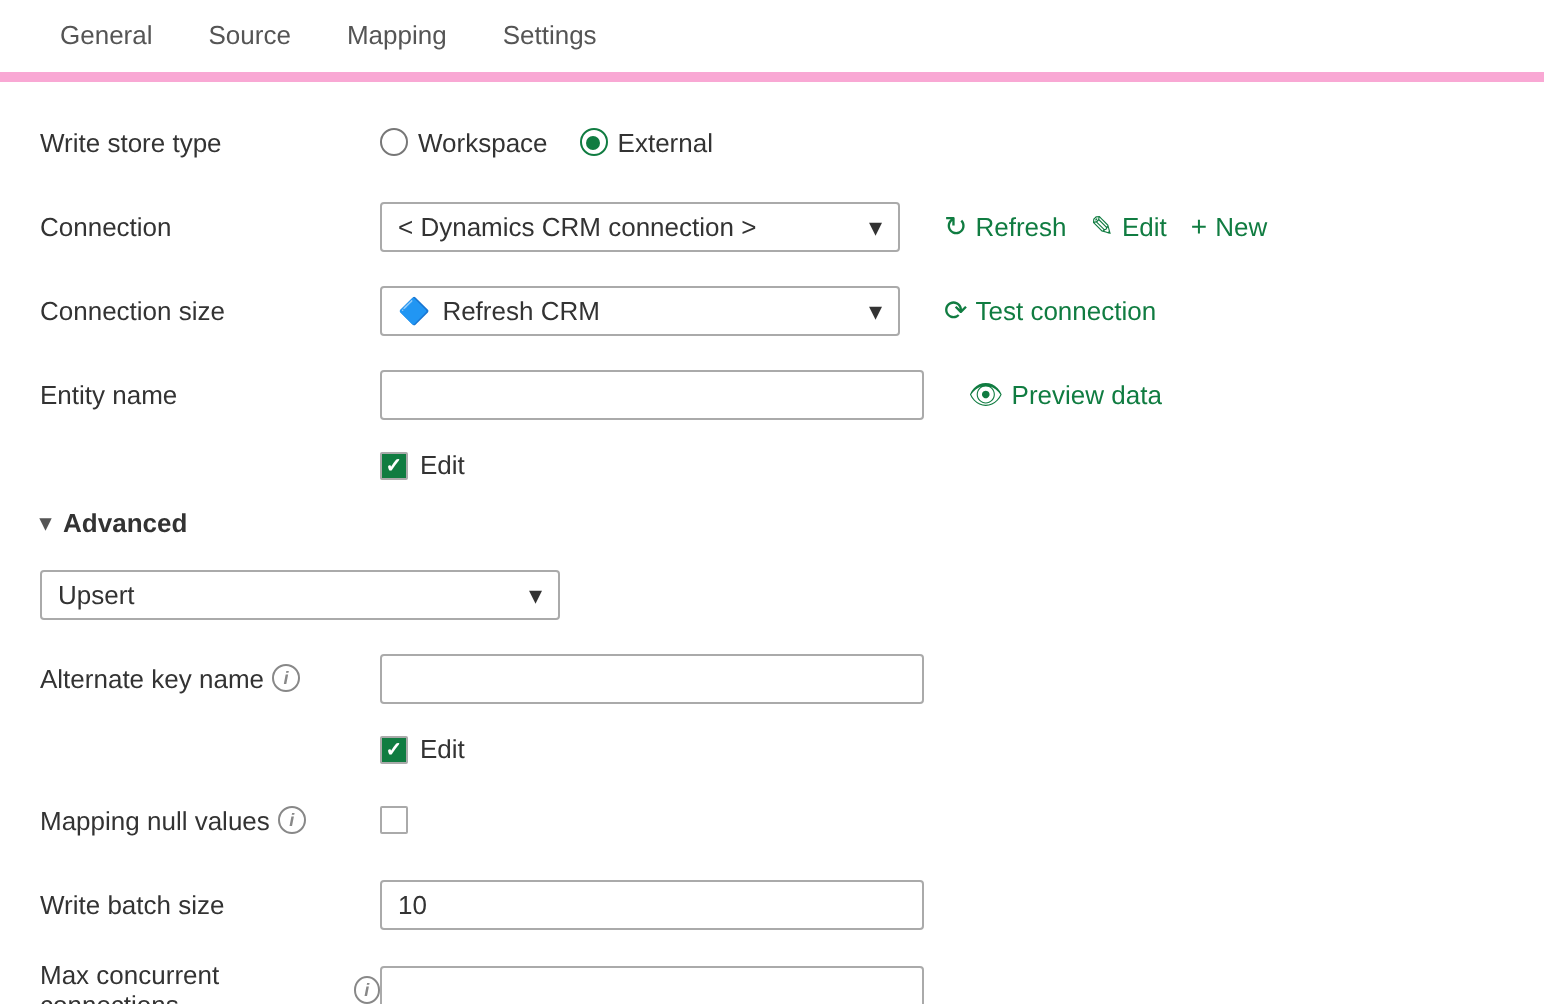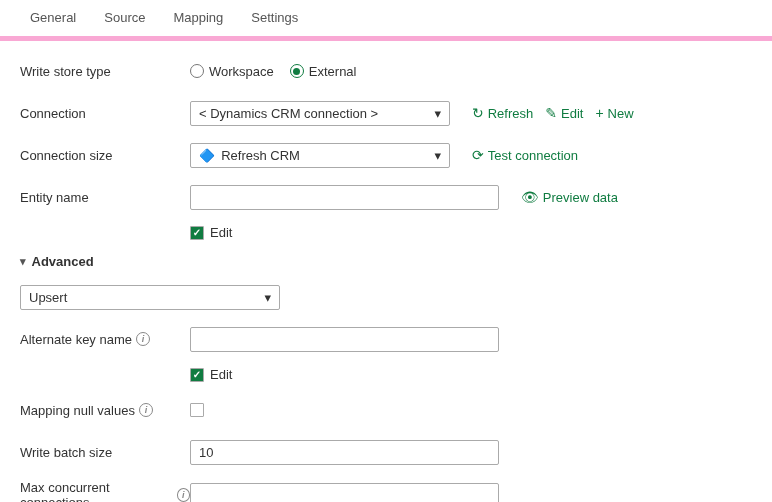--- a/index.html
+++ b/index.html
@@ -130,21 +130,21 @@
     }
     .action-btn .btn-icon {
       font-size: 14px;
     }
 
     
     .text-input {
       border: 1px solid #aaa;
       border-radius: 2px;
       padding: 4px 8px;
-      width: 309px;
+      width: 272px;
       font-size: 13px;
       color: #333;
       outline: none;
     }
 
     
     .checkbox-row {
       display: flex;
       align-items: center;
       gap: 6px;

